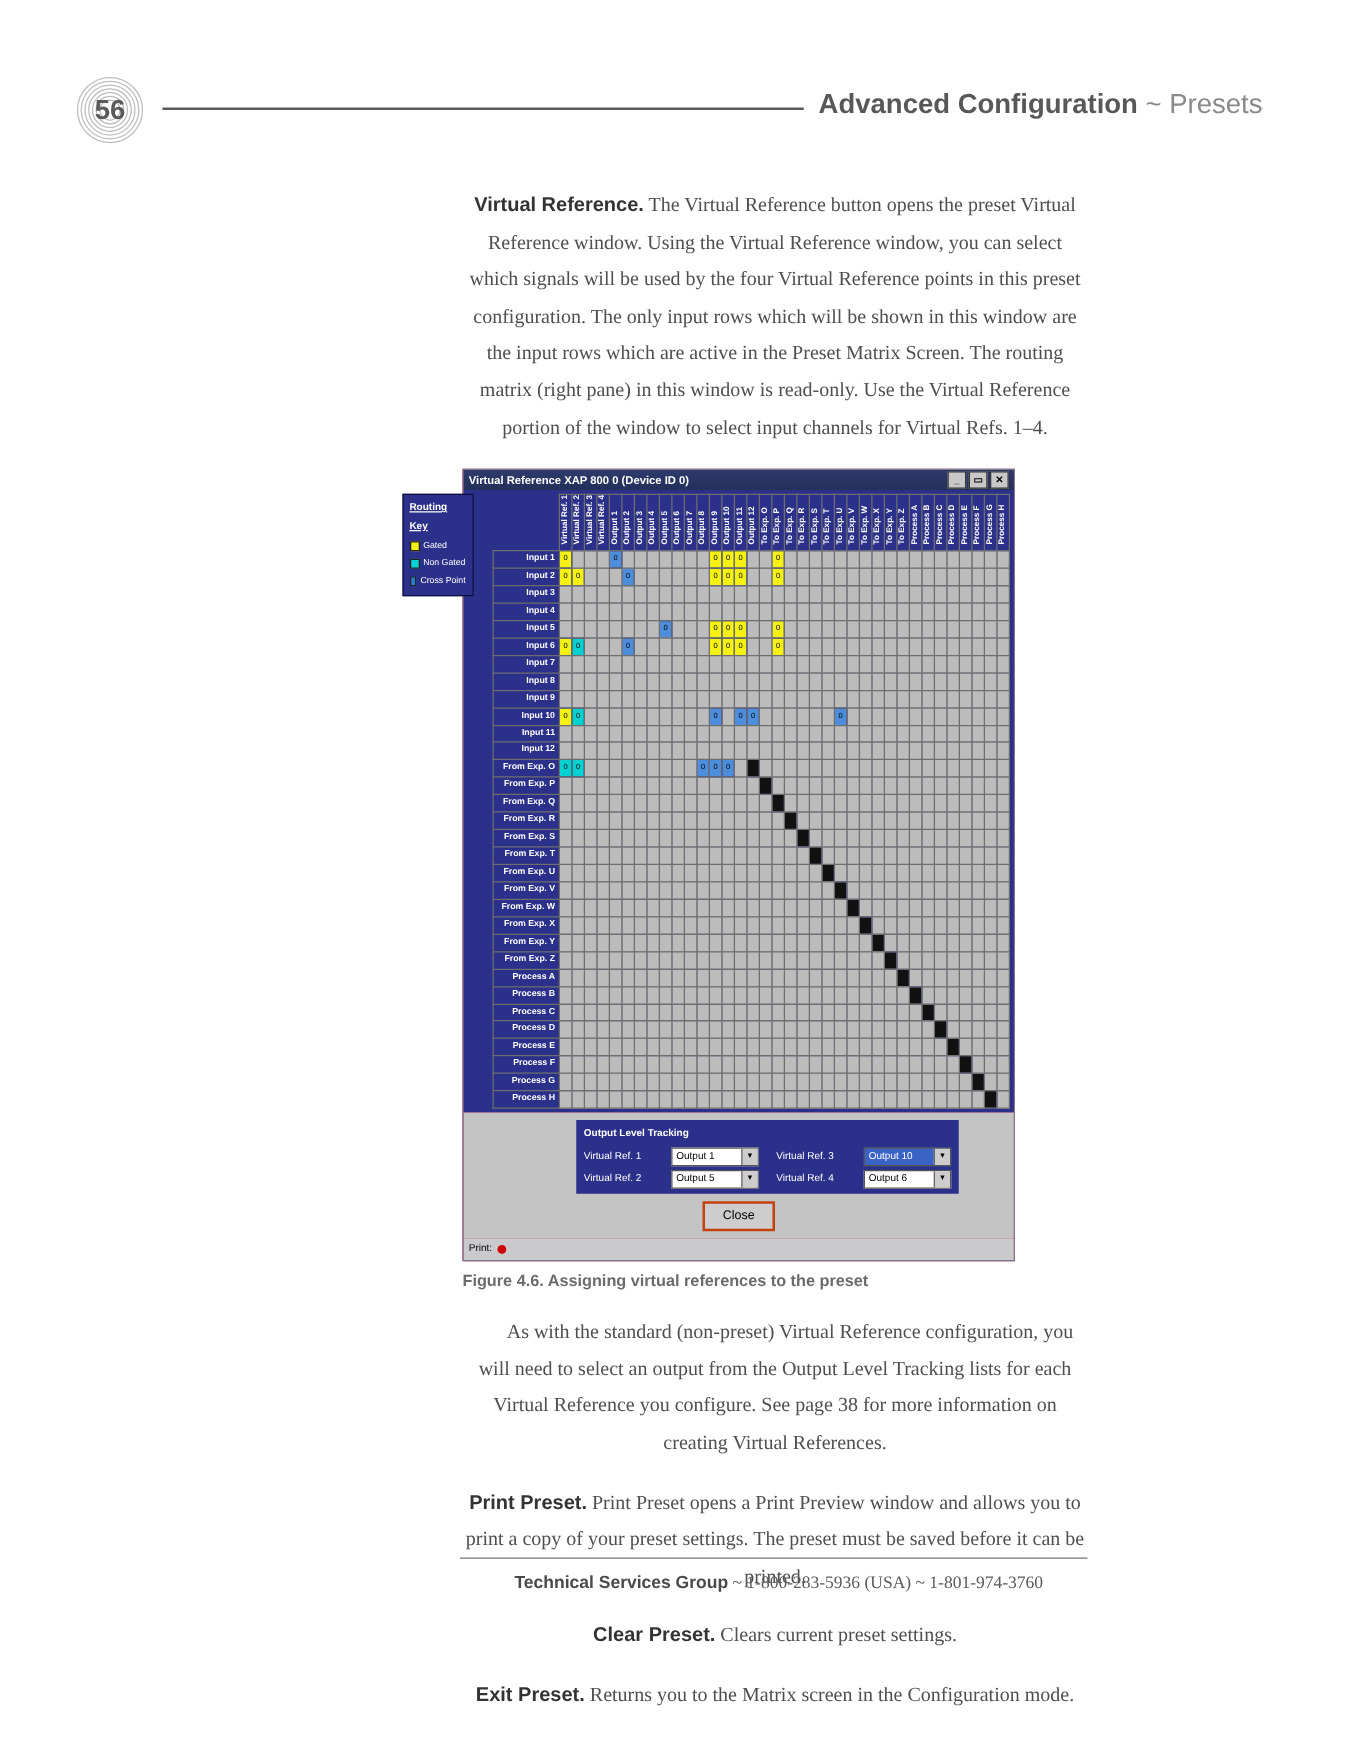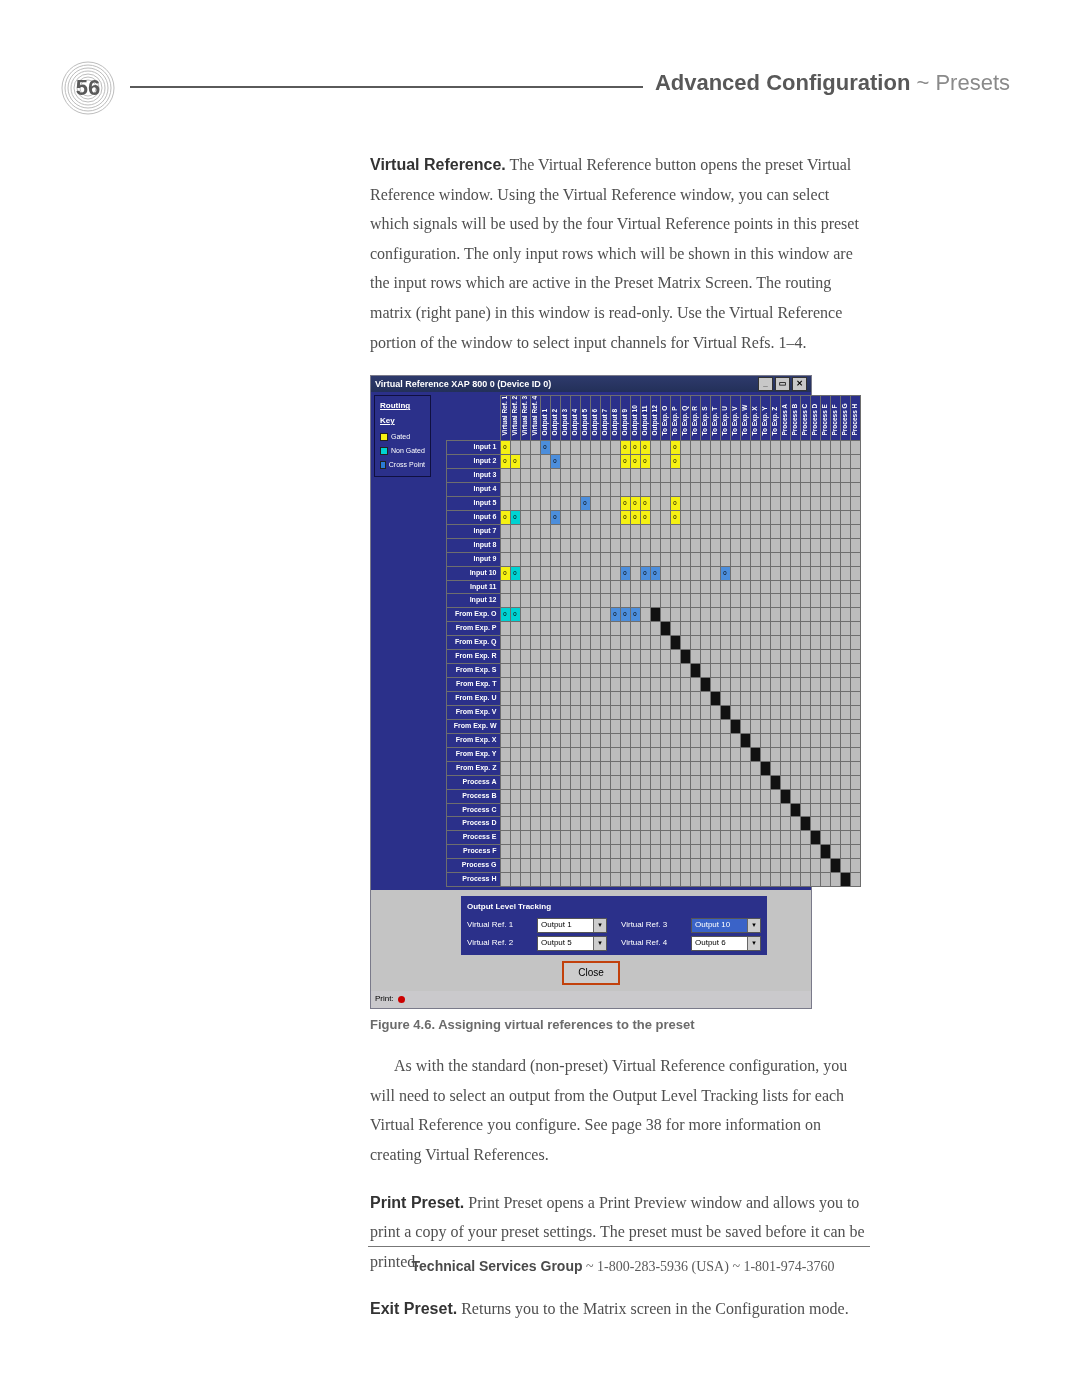--- a/index.html
+++ b/index.html
@@ -63,21 +63,21 @@
   .hdr-title .light  { font-weight: 400; color: #8a8a8a; }
 
   
   .body-col {
     margin-left: 290px;
     width: 500px;
     font-size: 16px;
     line-height: 1.85;
     color: #4f4f4f;
   }
-  .para { margin: 0 0 18px 0; }
+  .para { margin: 0 0 18px 0; text-align: center; }
   .lead {
     font-family: Arial, Helvetica, sans-serif;
     font-weight: 700;
     color: #333;
   }
   .indent { text-indent: 1.5em; }
   .caption {
     font-family: Arial, Helvetica, sans-serif;
     font-weight: 700;
     font-size: 13px;
@@ -112,20 +112,21 @@
     margin-left: 2px;
     color: #000;
     display: inline-flex; align-items: center; justify-content: center;
     font-size: 8px;
   }
   .shot-inner {
     display: flex;
     background: #2b308a;
     padding: 3px;
     gap: 15px;
+    justify-content: flex-end;
   }
   .legend {
     background: #2b308a;
     border: 1px solid #101040;
     padding: 3px 5px;
     width: 45px;
     height: fit-content;
   }
   .legend .ltitle { font-weight: 700; text-decoration: underline; font-size: 8px; margin-bottom: 2px; }
   .legend .row { display: flex; align-items: center; gap: 3px; white-space: nowrap; font-size: 7px; margin: 1px 0; }
@@ -1766,20 +1767,23 @@
     </div>
 
     <div class="caption">Figure 4.6. Assigning virtual references to the preset</div>
 
     <p class="para indent">As with the standard (non-preset) Virtual Reference configuration, you will need to select an output from the Output Level Tracking lists for each Virtual Reference you configure. See page 38 for more information on creating Virtual References.</p>
 
     <p class="para">
       <span class="lead">Print Preset.</span><span> Print Preset opens a Print Preview window and allows you to print a copy of your preset settings. The preset must be saved before it can be printed.</span>
     </p>
     <p class="para">
+      <span class="lead">Clear Preset.</span><span> Clears current preset settings.</span>
+    </p>
+    <p class="para">
       <span class="lead">Exit Preset.</span><span> Returns you to the Matrix screen in the Configuration mode.</span>
     </p>
 
   </div>
 
   <div class="pg-footer-rule"></div>
   <div class="pg-footer">
     <span class="fstrong">Technical Services Group</span><span> ~ 1-800-283-5936 (USA) ~ 1-801-974-3760</span>
   </div>
 

